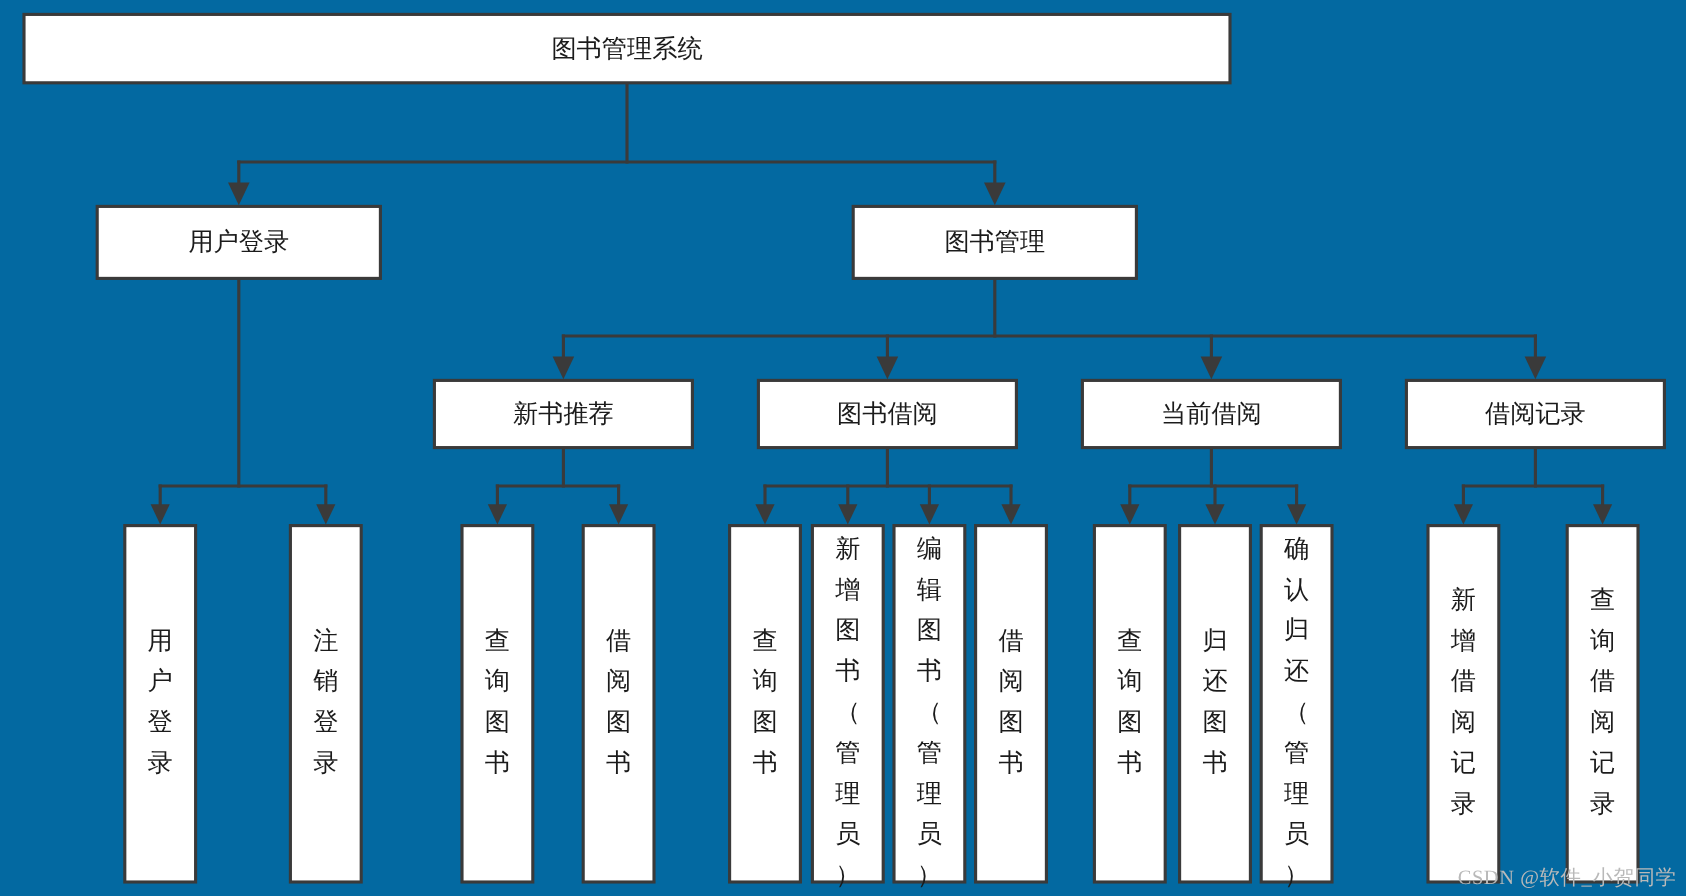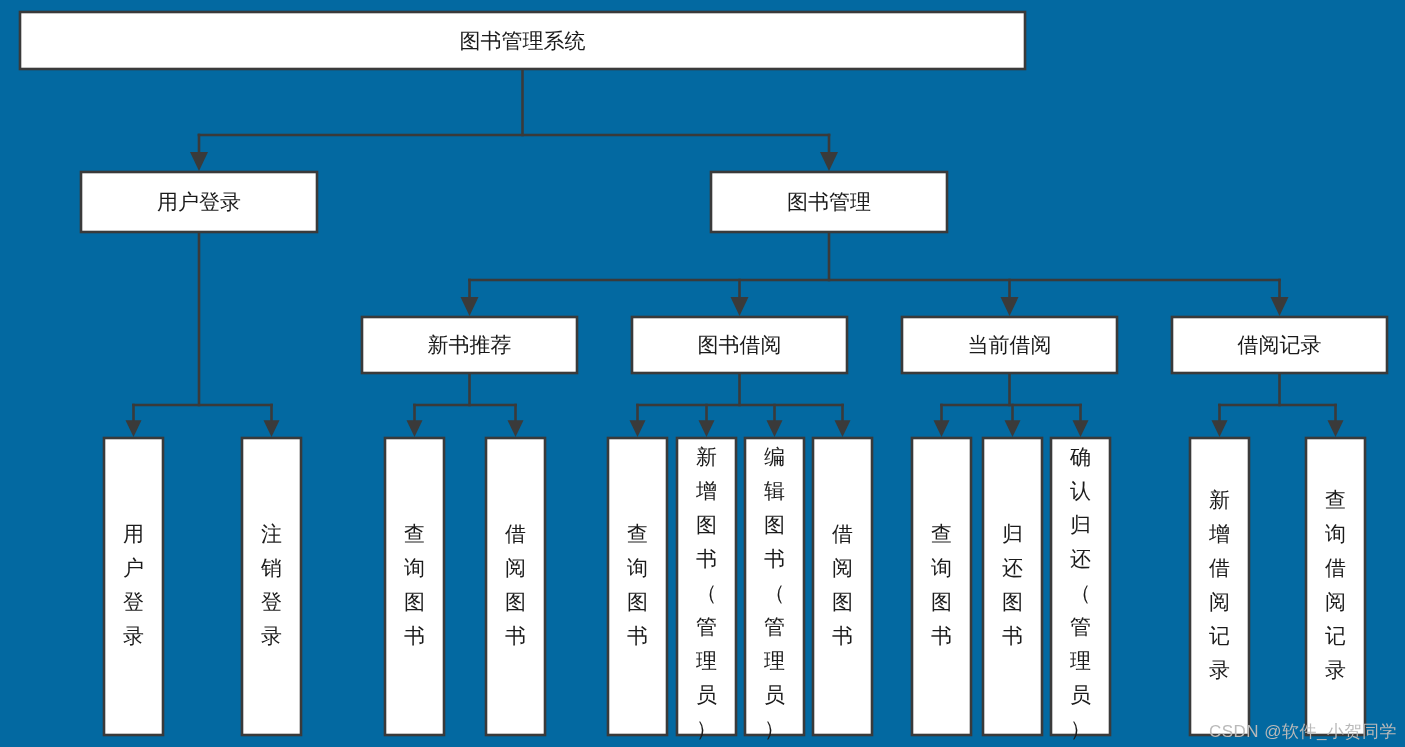--- a/index.html
+++ b/index.html
@@ -53,21 +53,21 @@
     font-family: "DejaVu Sans", "Liberation Sans", sans-serif;
     font-size: 21px;
     text-anchor: middle;
   }
   .watermark {
     position: absolute;
     right: 8px;
     bottom: 4px;
     color: #b9b9b9;
     font-size: 17px;
-    font-family: Liberation Sans, sans-serif;
+    font-family: Liberation Serif, serif;
     letter-spacing: 0.5px;
     white-space: nowrap;
     user-select: none;
   }
 </style>
 </head>
 <body>
 
 <div id="diagram-root">
 

